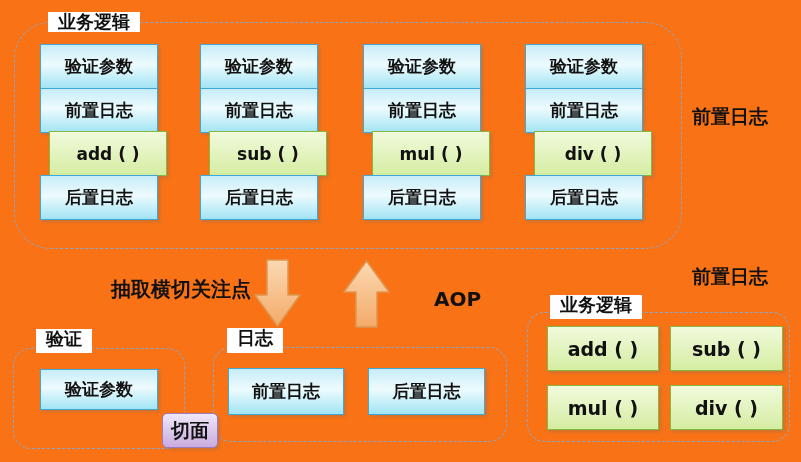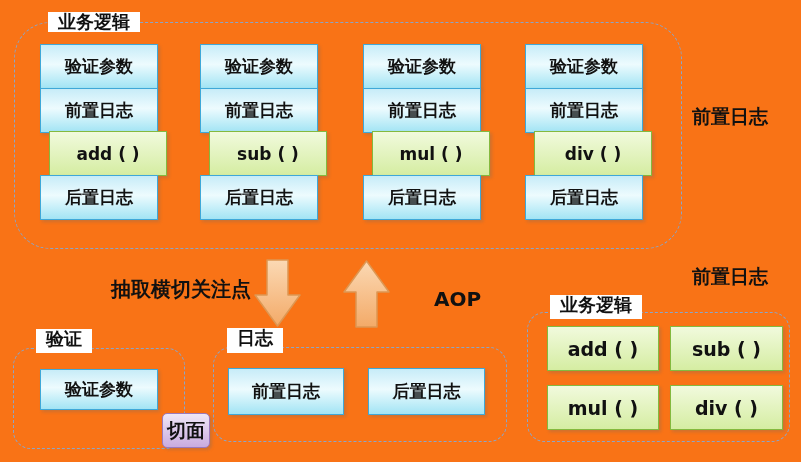--- a/index.html
+++ b/index.html
@@ -37,21 +37,21 @@
   .single-box{
     position:absolute;box-sizing:border-box;z-index:2;
     display:flex;align-items:center;justify-content:center;
     font-size:17px;font-weight:bold;white-space:nowrap;
     box-shadow:2px 2px 3px rgba(110,110,110,.3);
   }
   .single-box.blue{border:1.5px solid #3fa8d8;}
   .single-box.green{border:1.5px solid #84b93e;font-size:19px;}
   .arrow-label{position:absolute;font-weight:bold;white-space:nowrap;z-index:2;}
   .aspect-badge{
-    position:absolute;left:162px;top:413px;width:48px;height:35px;z-index:4;
+    position:absolute;left:162px;top:413px;width:56px;height:35px;z-index:4;
     box-sizing:border-box;border:1.5px solid #9b79bd;border-radius:5px;
     background:linear-gradient(180deg,#efe7f7 0%,#c9abdf 100%);
     display:flex;align-items:center;justify-content:center;
     font-size:19px;font-weight:bold;box-shadow:2px 2px 3px rgba(110,110,110,.3);
   }
   svg.block-arrow{position:absolute;z-index:2;}
 </style>
 </head>
 <body>
 

